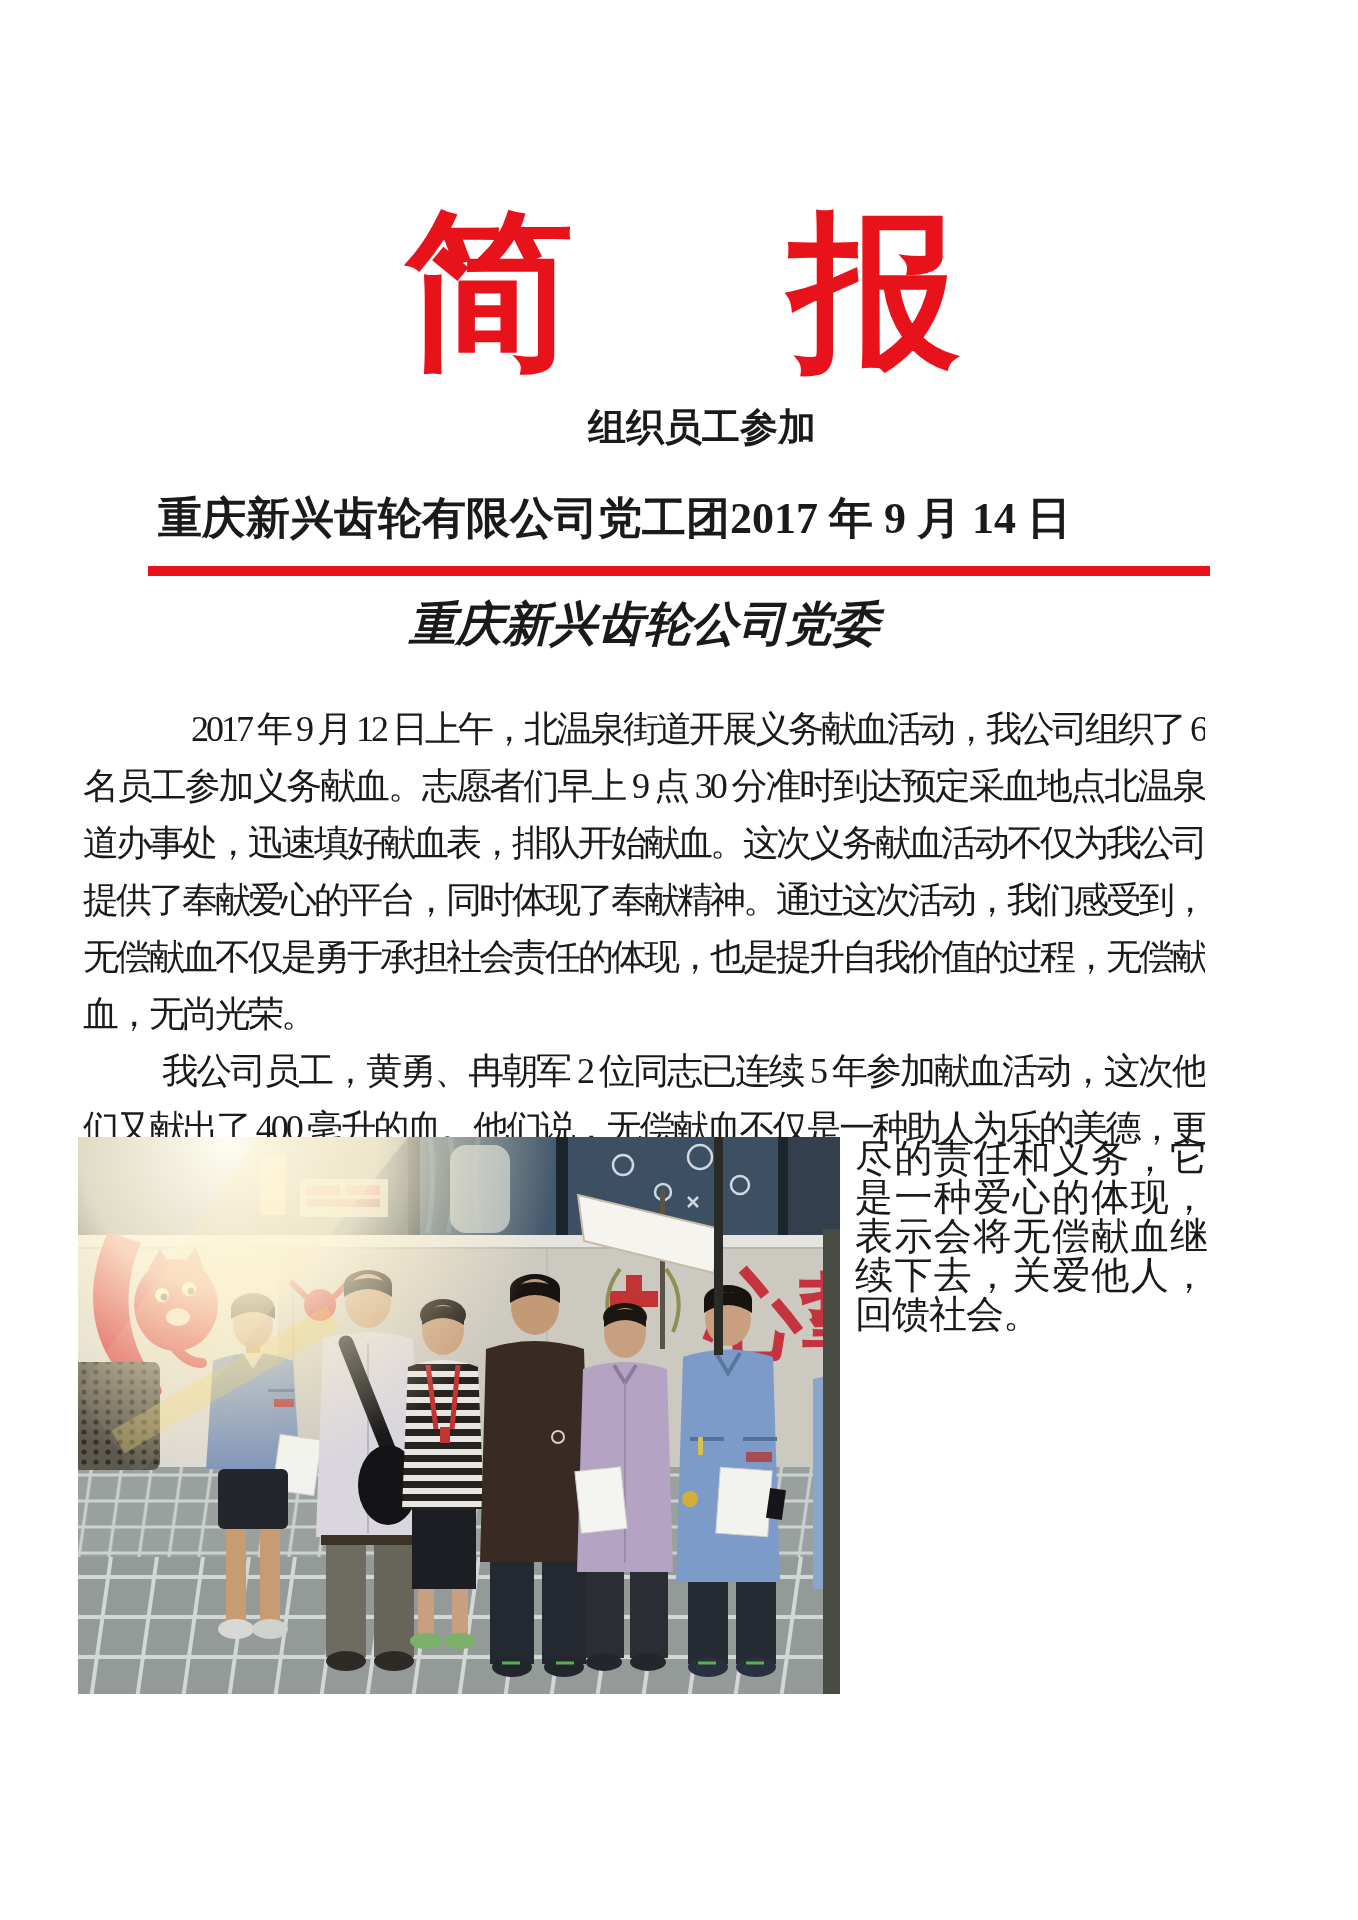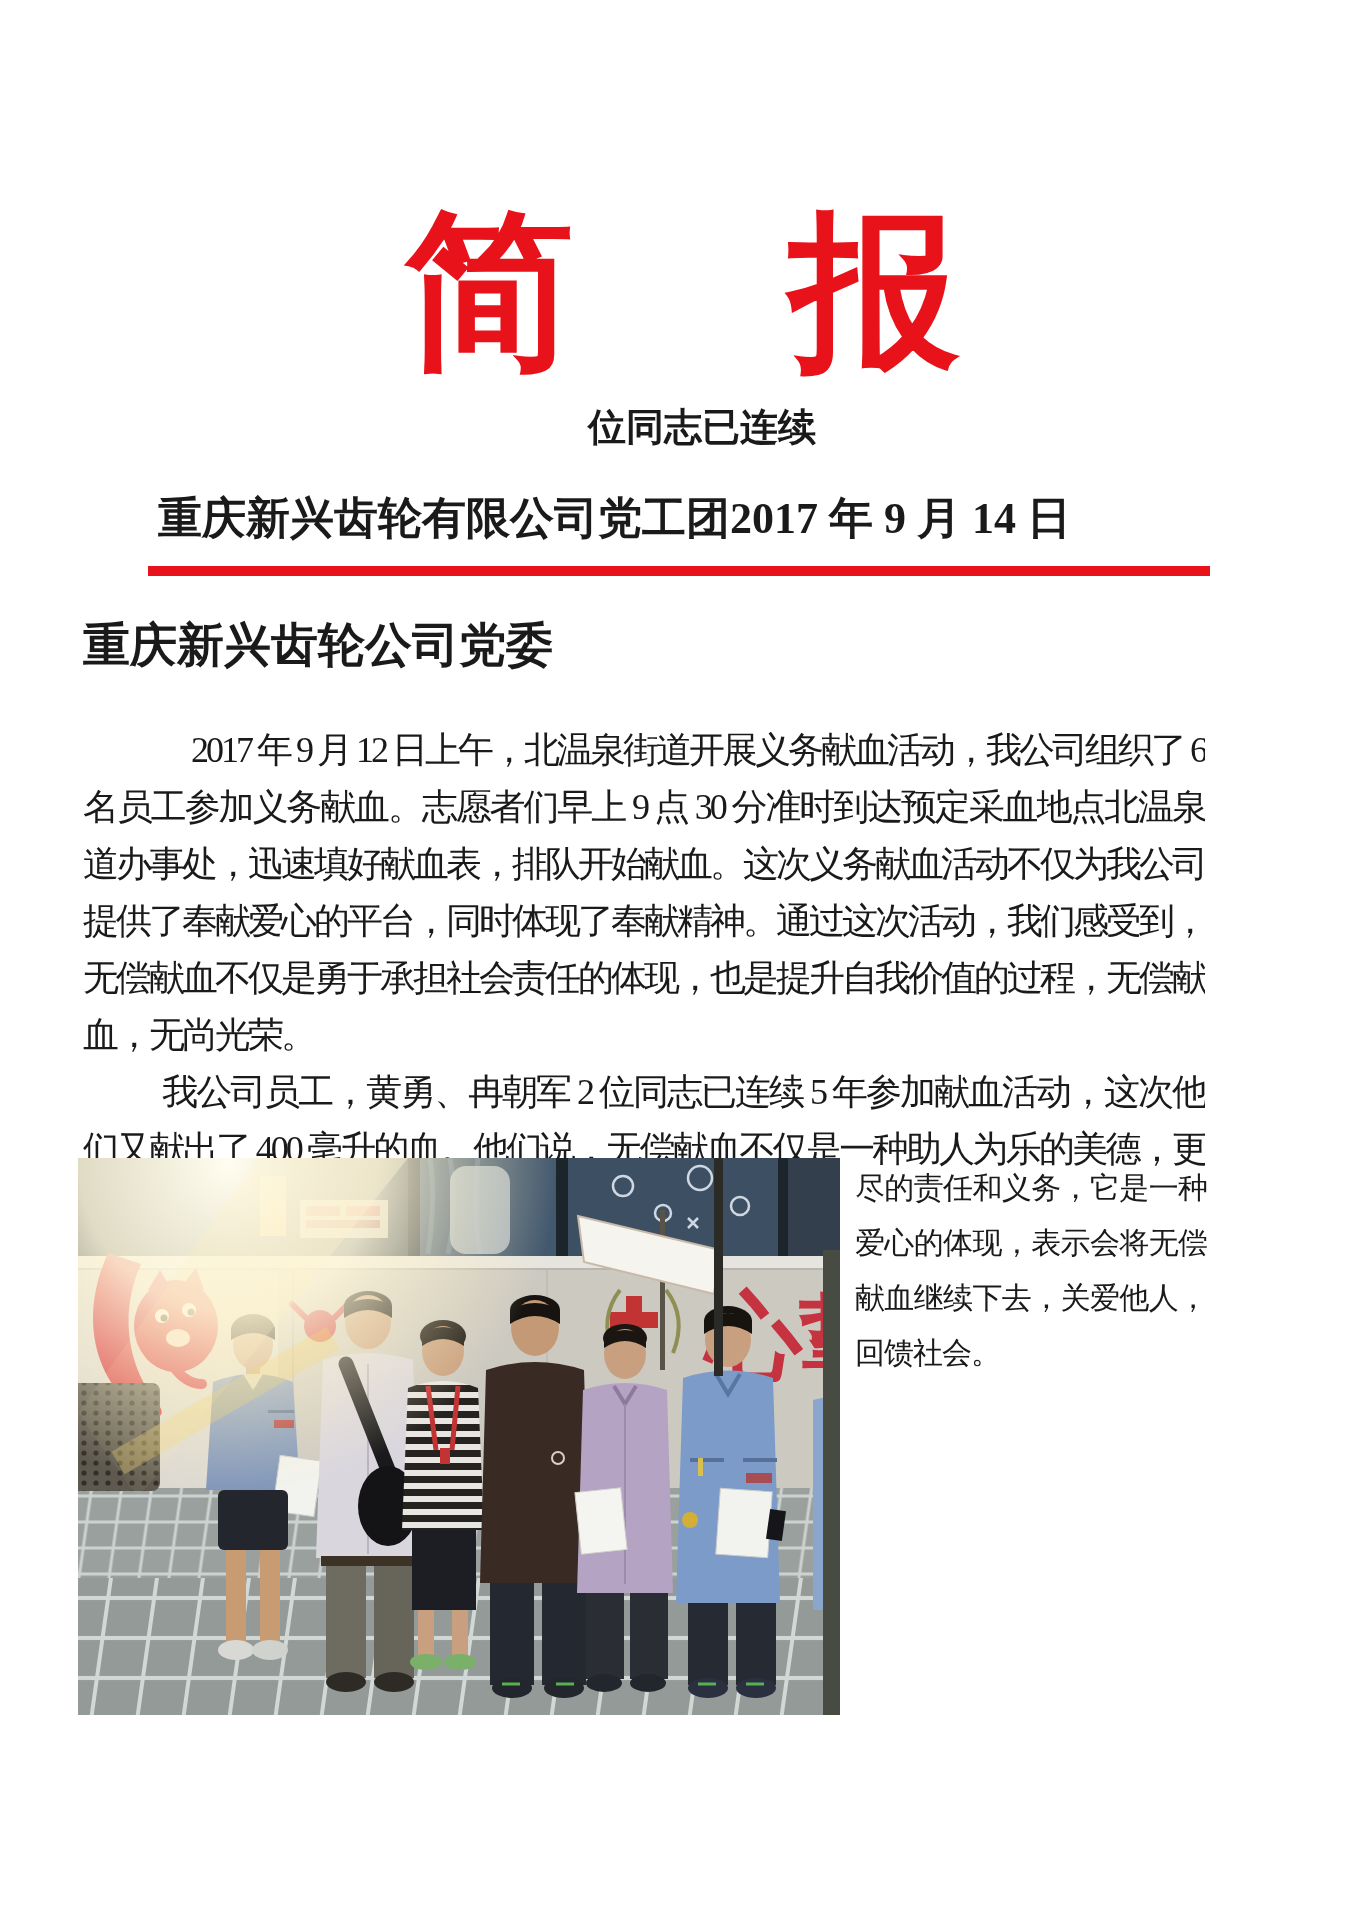--- a/index.html
+++ b/index.html
@@ -19,48 +19,48 @@
     margin-top:30px;text-align:center;transform:translateX(58px);
     font-family:"Liberation Sans","DejaVu Sans",sans-serif;
     font-weight:bold;font-size:38px;line-height:44px;white-space:nowrap;
   }
   .pubinfo{
     margin-top:48px;display:flex;justify-content:space-between;align-items:baseline;
     padding:0 230px 0 75px;font-weight:bold;font-size:44px;line-height:44px;white-space:nowrap;
   }
   .rule{margin-top:25px;margin-left:65px;margin-right:-5px;height:10px;background:#e8121a;}
   .headline{
-    margin-top:40px;text-align:left;font-weight:bold;font-size:47px;line-height:58px;white-space:nowrap;
+    margin-top:19px;text-align:center;font-weight:bold;font-size:47px;line-height:58px;white-space:nowrap;font-style:italic;
   }
   .bodytext{margin-top:48px;font-size:36px;line-height:57px;text-align:justify;letter-spacing:-3px;}
   .p1{text-indent:3em;max-height:342px;overflow:hidden;}
   .p2intro{text-indent:2.2em;max-height:114px;overflow:hidden;}
 
   .media{position:relative;margin-top:-20px;height:690px;}
   .photo{
     position:absolute;left:-5px;top:0;width:762px;height:557px;overflow:hidden;
     background:#cfccc4;
   }
   .wrapcol{
     position:absolute;left:772px;top:2px;width:352px;
-    font-size:30px;line-height:55px;letter-spacing:-1px;text-align:justify;
+    font-size:38px;line-height:39px;letter-spacing:-1px;text-align:justify;
   }
   .p3{text-indent:2.2em;}
 </style>
 </head>
 <body>
 
 <div class="content">
 
   <div class="masthead">
     <span>简</span>
     <span>报</span>
   </div>
 
-  <div class="issue">位同志已连续</div>
+  <div class="issue">组织员工参加</div>
 
   <div class="pubinfo">
     <span>重庆新兴齿轮有限公司党工团</span>
     <span>2017 年 9 月 14 日</span>
   </div>
 
   <div class="rule"></div>
 
   <div class="headline">
     <div>重庆新兴齿轮公司党委</div>

